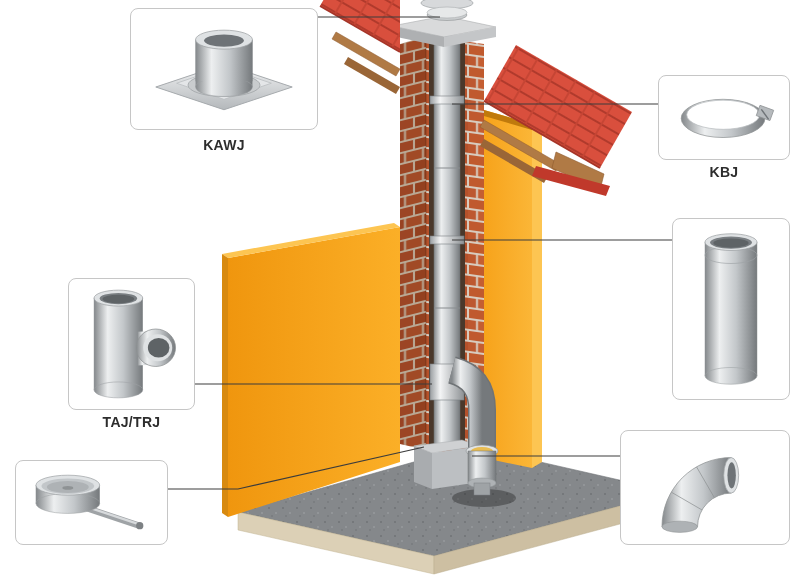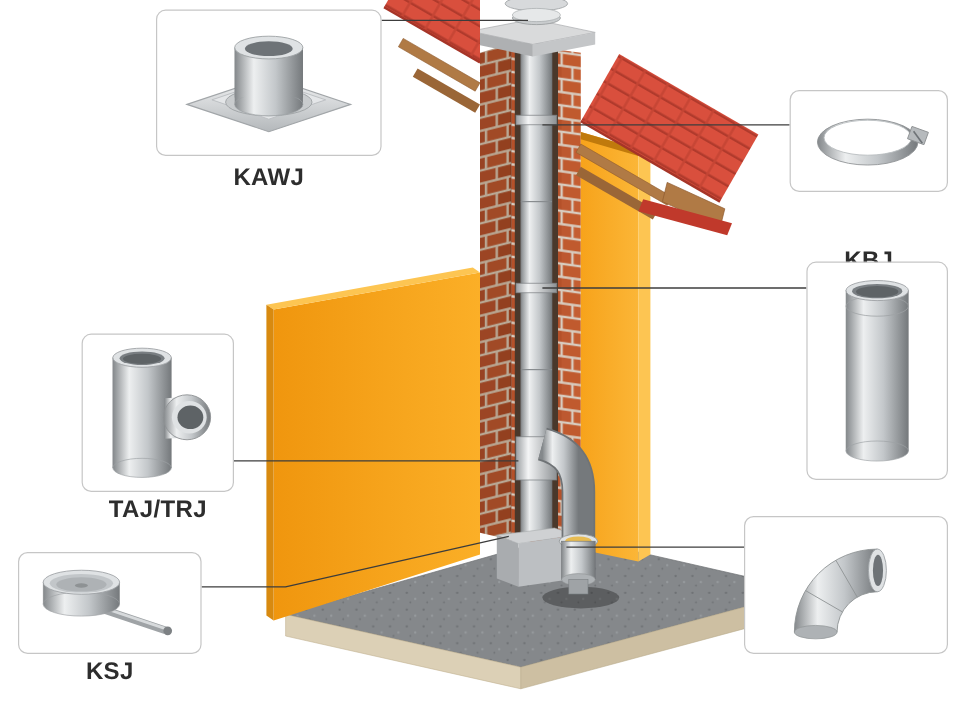--- a/index.html
+++ b/index.html
@@ -5,31 +5,31 @@
   html,body { margin:0; padding:0; background:#ffffff; }
   body { width:800px; height:585px; font-family:"Liberation Sans", sans-serif; overflow:hidden; }
   .stage { position:relative; width:800px; height:585px; background:#fff; }
   .scene-svg { position:absolute; left:0; top:0; }
   .callout {
     position:absolute; background:#ffffff; border:1px solid #c6c6c6; border-radius:8px;
     box-sizing:border-box; padding:6px; display:flex; align-items:center; justify-content:center;
   }
   .callout svg { width:100%; height:100%; }
   .callout-label {
-    position:absolute; text-align:center; font-weight:bold; font-size:20px; color:#2d2d2d;
+    position:absolute; text-align:center; font-weight:bold; font-size:14px; color:#2d2d2d;
     letter-spacing:.3px;
   }
   #co-kawj { left:130px; top:8px;   width:188px; height:122px; }
   #co-kbj  { left:658px; top:75px;  width:132px; height:85px;  }
   #co-grj  { left:672px; top:218px; width:118px; height:182px; }
   #co-wrj  { left:620px; top:430px; width:170px; height:115px; }
   #co-taj  { left:68px;  top:278px; width:127px; height:132px; }
   #co-ksj  { left:15px;  top:460px; width:153px; height:85px;  }
   #lbl-kawj { left:130px; top:137px; width:188px; }
-  #lbl-kbj  { left:658px; top:164px; width:132px;margin-top:42px; }
+  #lbl-kbj  { left:658px; top:164px; width:132px; }
   #lbl-grj  { left:672px; top:404px; width:118px; }
   #lbl-wrj  { left:620px; top:549px; width:170px; }
   #lbl-taj  { left:68px;  top:414px; width:127px;text-align:center; }
   #lbl-ksj  { left:15px;  top:549px; width:153px; }
 </style>
 </head>
 <body>
 
 <div class="stage">
 
@@ -240,15 +240,14 @@
       <line x1="64" y1="42.5" x2="124" y2="62.5" stroke="#D7DADC" stroke-width="2.5"></line>
       <circle cx="126" cy="64.5" r="4" fill="#7D8184"></circle>
       <rect x="12" y="20" width="70" height="20" fill="url(#pipeG)" stroke="#8E9294" stroke-width="0.5"></rect>
       <ellipse cx="47" cy="40" rx="35" ry="11" fill="url(#pipeG)" stroke="#9EA2A5" stroke-width="0.6"></ellipse>
       <ellipse cx="47" cy="20" rx="35" ry="11" fill="#DFE2E4" stroke="#9EA2A5" stroke-width="0.8"></ellipse>
       <ellipse cx="47" cy="21" rx="29" ry="8.5" fill="#C2C6C9"></ellipse>
       <ellipse cx="47" cy="22" rx="23" ry="6.5" fill="#AEB2B5"></ellipse>
       <ellipse cx="47" cy="23" rx="6" ry="2" fill="#8E9294"></ellipse>
     </svg>
   </div>
-  <div class="callout-label" id="lbl-ksj">KSJ</div>
 
 </div>
 
 </body></html>

